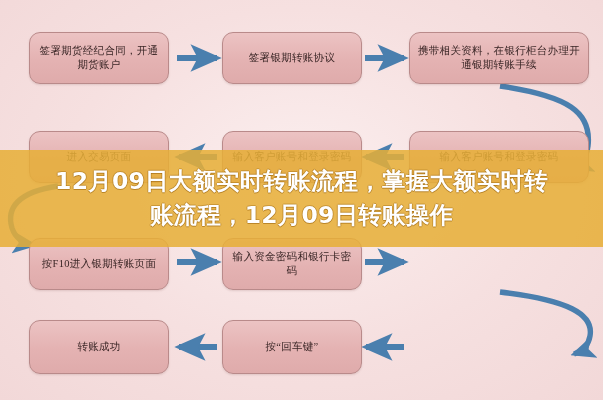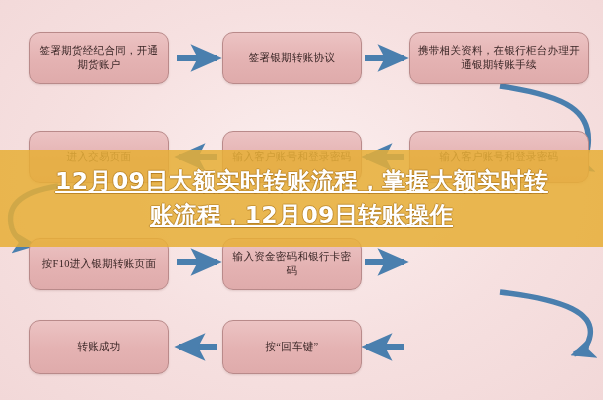--- a/index.html
+++ b/index.html
@@ -88,21 +88,20 @@
     font-family: "DejaVu Sans", "Liberation Sans", sans-serif;
     font-weight: bold;
     font-size: 23.5px;
     line-height: 1.42;
     letter-spacing: 0.2px;
     text-shadow:
       0 1px 0 rgba(150, 95, 10, 0.55),
       1px 0 0 rgba(150, 95, 10, 0.35),
       -1px 0 0 rgba(150, 95, 10, 0.35),
       0 -1px 0 rgba(150, 95, 10, 0.35);
-    text-decoration: underline;
   }
 </style>
 </head>
 <body>
 
 <div id="stage">
 
   <svg id="connectors" viewBox="0 0 603 400" xmlns="http://www.w3.org/2000/svg">
     <defs>
       <marker id="arrowBlue" viewBox="0 0 10 10" refX="8.5" refY="5" markerWidth="5.2" markerHeight="5.2" orient="auto-start-reverse">

